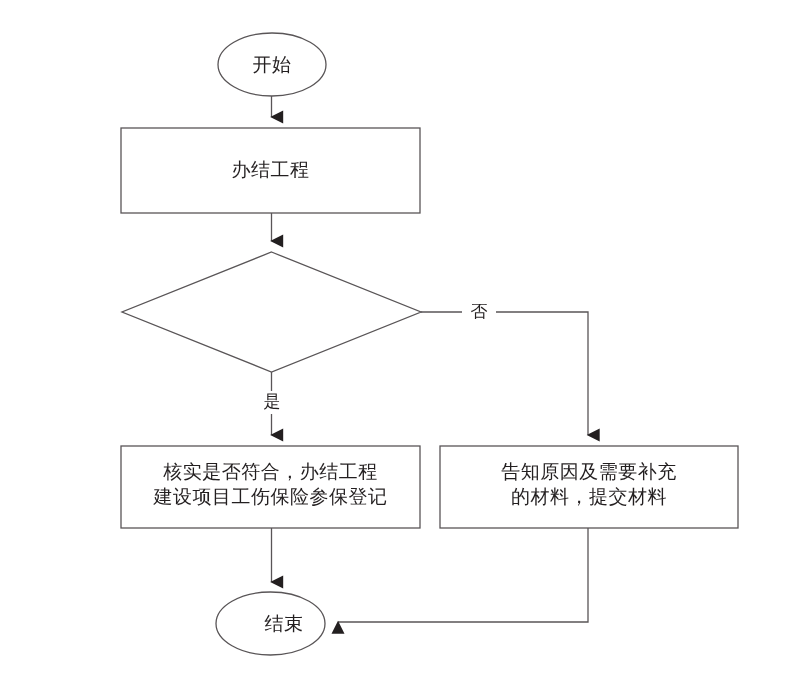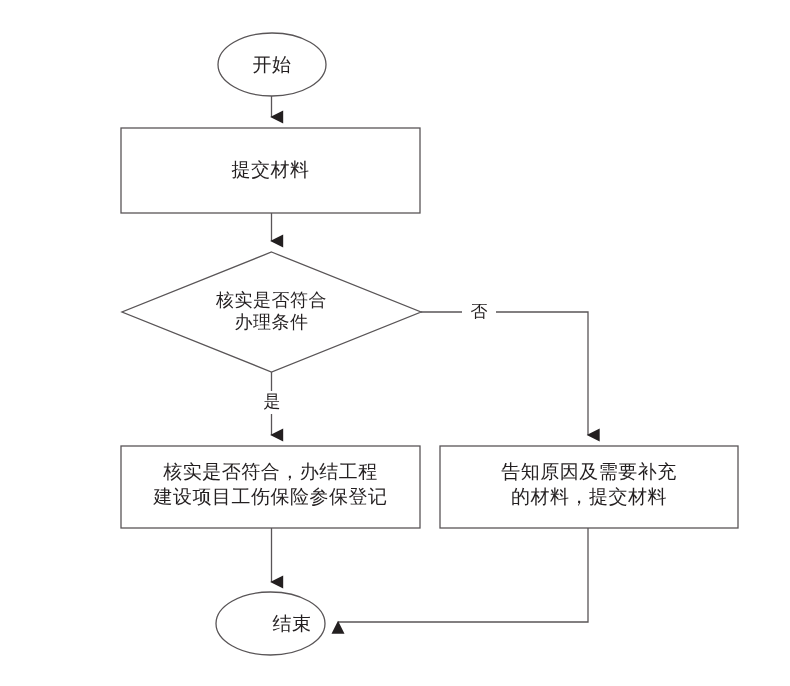--- a/index.html
+++ b/index.html
@@ -89,30 +89,28 @@
     <line x1="421" y1="312" x2="462" y2="312" stroke="#595557" stroke-width="1.3"></line>
     <polyline points="496,312 588,312 588,435" fill="none" stroke="#595557" stroke-width="1.3" marker-end="url(#arrow-down)"></polyline>
 
     <line x1="271.5" y1="528" x2="271.5" y2="582" stroke="#595557" stroke-width="1.3" marker-end="url(#arrow-down)"></line>
 
     <polyline points="588,528 588,622 338,622" fill="none" stroke="#595557" stroke-width="1.3" marker-end="url(#arrow-left)"></polyline>
   </svg>
 
   <div class="node-label label-terminator" style="left:218px; top:53px; width:108px;">开始</div>
 
-  <div class="node-label label-process" style="left:121px; top:158px; width:299px;">提交材料</div>
+  <div class="node-label label-process" style="left:121px; top:158px; width:299px;">办结工程</div>
 
-  <div class="node-label label-decision" style="left:122px; top:290px; width:299px;">核实是否符合
-办理条件</div>
 
   <div class="node-label label-process" style="left:121px; top:460px; width:299px;">核实是否符合，办结工程
 建设项目工伤保险参保登记</div>
 
   <div class="node-label label-process" style="left:440px; top:460px; width:298px;">告知原因及需要补充
 的材料，提交材料</div>
 
-  <div class="node-label label-terminator" style="left:232px; top:612px; width:120px;">结束</div>
+  <div class="node-label label-terminator" style="left:224px; top:612px; width:120px;">结束</div>
 
   <div class="edge-label" style="left:252px; top:390px; width:40px;">是</div>
 
   <div class="edge-label" style="left:462px; top:300px; width:34px;">否</div>
 
 </div>
 
 </body></html>

